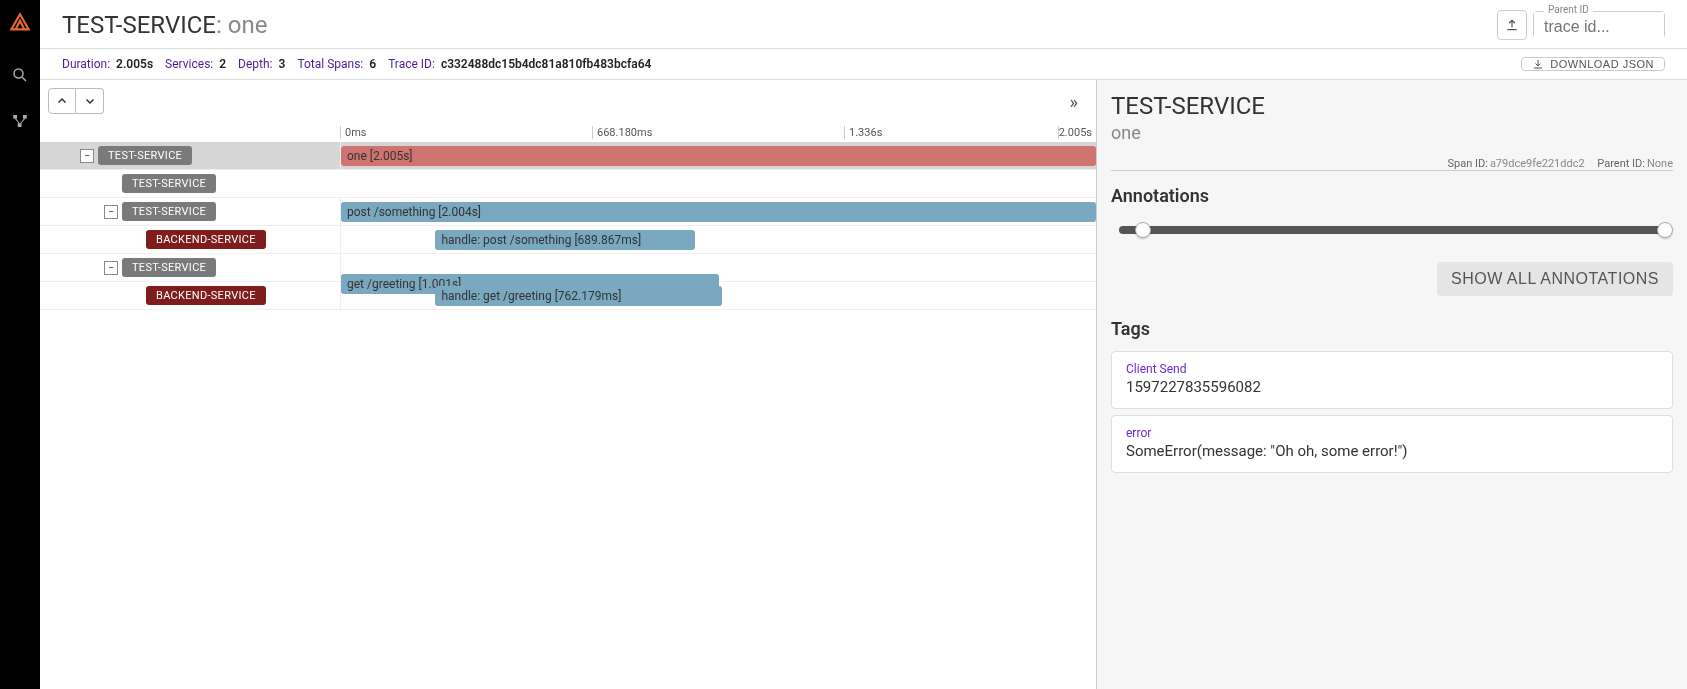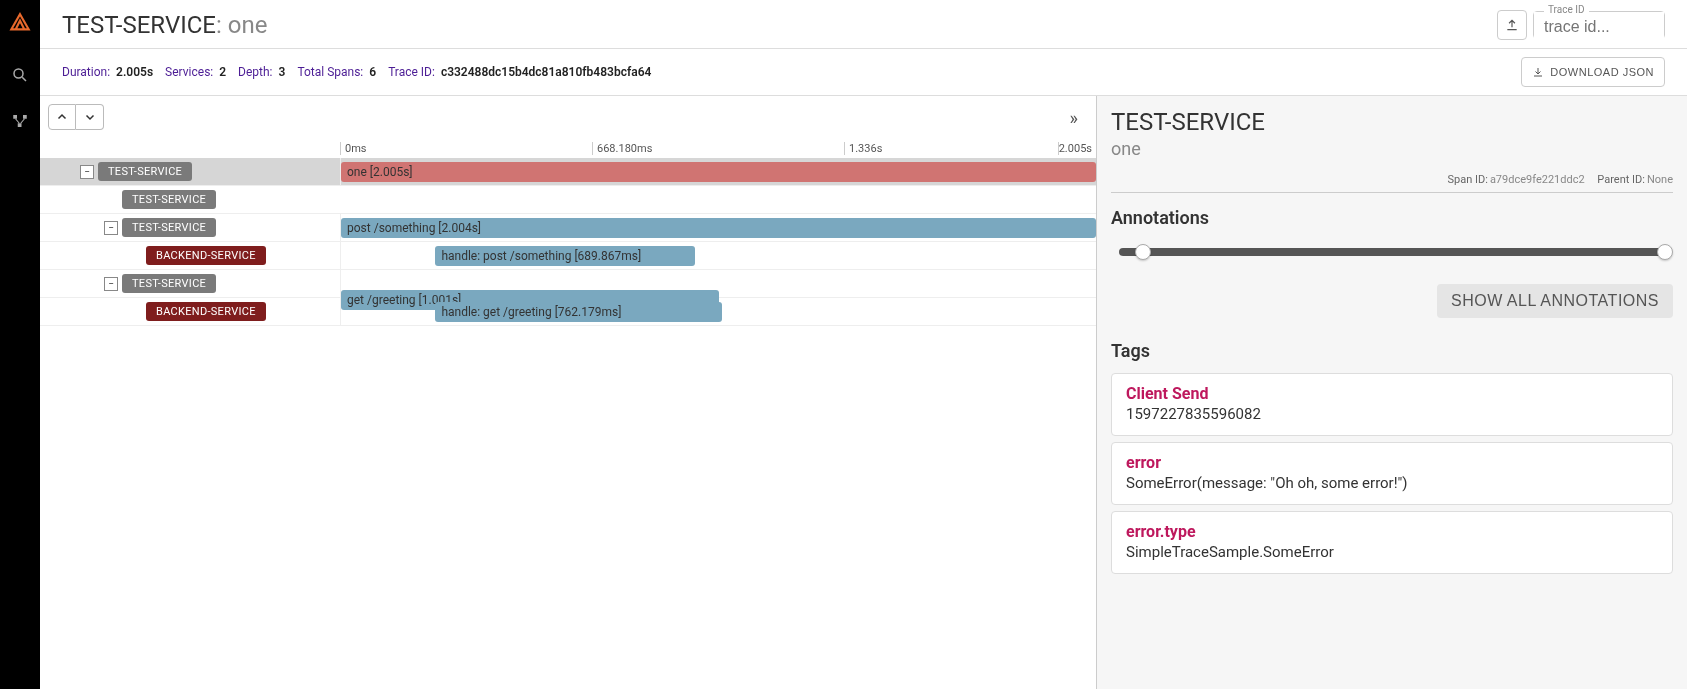--- a/index.html
+++ b/index.html
@@ -19,21 +19,21 @@
   .header-title .op { color: #888; }
   .header-right { display: flex; align-items: center; gap: 6px; }
   .upload-btn { border: 1px solid #ccc; background: #fff; border-radius: 4px; width: 30px; height: 30px; display: flex; align-items: center; justify-content: center; cursor: pointer; }
   .traceid-wrap { position: relative; border: 1px solid #ccc; border-radius: 4px; height: 28px; }
   .traceid-label { position: absolute; top: -8px; left: 10px; background: #fff; padding: 0 4px; font-size: 10px; color: #888; }
   .traceid-input { border: none; padding: 6px 10px; outline: none; width: 130px; font-size: 16px; }
   
   .meta-bar { display: flex; align-items: center; padding: 8px 22px; border-top: 1px solid #ddd; border-bottom: 1px solid #ddd; font-size: 12px; gap: 6px; }
   .meta-bar .lbl { color: #4c1d95; }
   .meta-bar .val { color: #222; font-weight: 600; margin-right: 6px; }
-  .download-btn { margin-left: auto; border: 1px solid #ccc; background: #fff; border-radius: 4px; padding: 8px 10px; font-size: 11px; letter-spacing: 0.5px; cursor: pointer; display: flex; align-items: center; gap: 6px; color: #555; }
+  .download-btn { margin-left: auto; border: 1px solid #ccc; background: #fff; border-radius: 4px; padding: 0 10px; font-size: 11px; letter-spacing: 0.5px; cursor: pointer; display: flex; align-items: center; gap: 6px; color: #555; }
   
   .content { flex: 1; display: flex; overflow: hidden; }
   
   .trace-pane { flex: 1; display: flex; flex-direction: column; border-right: 1px solid #ccc; overflow: auto; }
   .trace-controls { display: flex; align-items: center; padding: 8px; gap: 0; }
   .trace-controls .btn { border: 1px solid #bbb; background: #fff; width: 28px; height: 26px; display: flex; align-items: center; justify-content: center; cursor: pointer; }
   .trace-controls .btn:first-child { border-radius: 4px 0 0 4px; }
   .trace-controls .btn:nth-child(2) { border-radius: 0 4px 4px 0; border-left: none; }
   .collapse-side { margin-left: auto; margin-right: 10px; cursor: pointer; font-size: 18px; color: #555; }
   
@@ -55,31 +55,31 @@
   .svc-chip { background: #7a7a7a; color: #fff; font-size: 11px; padding: 3px 10px; border-radius: 3px; letter-spacing: 0.3px; }
   .svc-chip.backend { background: #7f1d1d; }
   
   .span-bar { position: absolute; top: 4px; height: 20px; border-radius: 3px; display: flex; align-items: center; padding: 0 6px; font-size: 12px; color: #333; white-space: nowrap; overflow: visible; }
   .span-bar.blue { background: #7aa8bf; }
   .span-bar.red { background: #d07472; }
   
   .detail-pane { width: 590px; flex-shrink: 0; background: #f6f6f6; overflow: auto; padding: 12px 14px 20px; }
   .detail-title { font-size: 24px; font-weight: 400; color: #333; }
   .detail-sub { font-size: 18px; color: #888; margin-top: 2px; margin-bottom: 14px; }
-  .detail-ids { text-align: right; font-size: 11px; color: #666; border-bottom: 1px solid #ccc; padding-bottom: 6px; margin-bottom: 14px; }
+  .detail-ids { text-align: right; font-size: 11px; color: #666; border-bottom: 1px solid #ccc; margin-bottom: 14px; }
   .detail-ids .k { color: #666; }
   .detail-ids .v { color: #888; margin-left: 2px; margin-right: 10px; }
   
   .section-h { font-size: 18px; font-weight: 600; margin-bottom: 12px; }
   .anno-slider { position: relative; height: 8px; background: #555; border-radius: 4px; margin: 20px 8px 28px; }
   .anno-slider .handle { position: absolute; top: -4px; width: 16px; height: 16px; background: #fff; border: 1px solid #aaa; border-radius: 50%; box-shadow: 0 1px 2px rgba(0,0,0,.2); }
   .show-anno { display: block; margin-left: auto; margin-bottom: 22px; background: #e5e5e5; border: none; border-radius: 4px; padding: 8px 14px; font-size: 16px; letter-spacing: 0.5px; color: #555; cursor: default; }
   
   .tag-card { background: #fff; border: 1px solid #ddd; border-radius: 4px; padding: 10px 14px 12px; margin-bottom: 6px; }
-  .tag-card .k { font-size: 16px; font-weight: 700; color: #be185d; margin-bottom: 2px; }
+  .tag-card .k { font-size: 12px; font-weight: 400; color: #6d28d9; margin-bottom: 2px; }
   .tag-card .v { font-size: 15px; color: #333; }
 </style>
 </head>
 <body>
 
 <div class="sidebar">
   <div class="sidebar-logo">
     <svg viewBox="0 0 24 24">
         <path d="M12 2 L20 16 L4 16 Z M12 8 L16 16 L8 16 Z" fill="none" stroke="#e8692c" stroke-width="2"></path>
       </svg>
@@ -105,21 +105,21 @@
     <div class="header-title">
       <span class="svc">TEST-SERVICE</span><span class="colon">: </span><span class="op">one</span>
     </div>
     <div class="header-right">
       <button class="upload-btn">
         <svg width="14" height="14" viewBox="0 0 24 24" fill="none" stroke="#555" stroke-width="2">
             <path d="M12 16 V4 M7 9 L12 4 L17 9 M4 20 H20"></path>
           </svg>
       </button>
       <div class="traceid-wrap">
-        <span class="traceid-label">Trace ID</span>
+        <span class="traceid-label">Parent ID</span>
         <input class="traceid-input" placeholder="trace id..." style="">
       </div>
     </div>
   </div>
 
   <div class="meta-bar">
     <span class="lbl">Duration:</span>
     <span class="val">2.005s</span>
     <span class="lbl">Services:</span>
     <span class="val">2</span>
@@ -242,20 +242,16 @@
       <div class="section-h">Tags</div>
       <div id="tags">
           <div class="tag-card">
             <div class="k">Client Send</div>
             <div class="v">1597227835596082</div>
           </div>
           <div class="tag-card">
             <div class="k">error</div>
             <div class="v">SomeError(message: "Oh oh, some error!")</div>
           </div>
-          <div class="tag-card">
-            <div class="k">error.type</div>
-            <div class="v">SimpleTraceSample.SomeError</div>
-          </div>
         </div>
     </div>
   </div>
 </div>
 
 </body></html>

